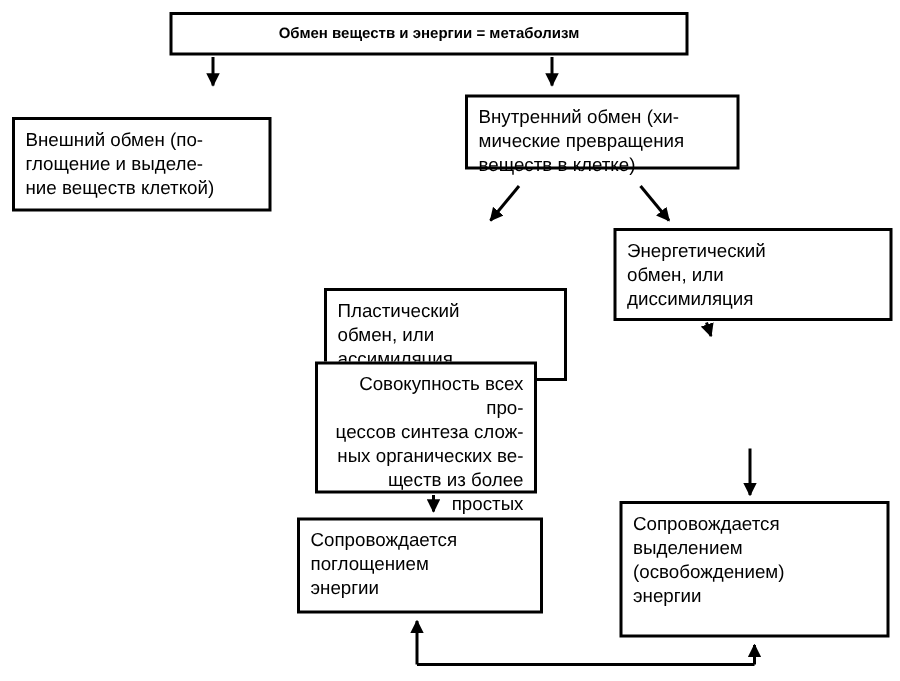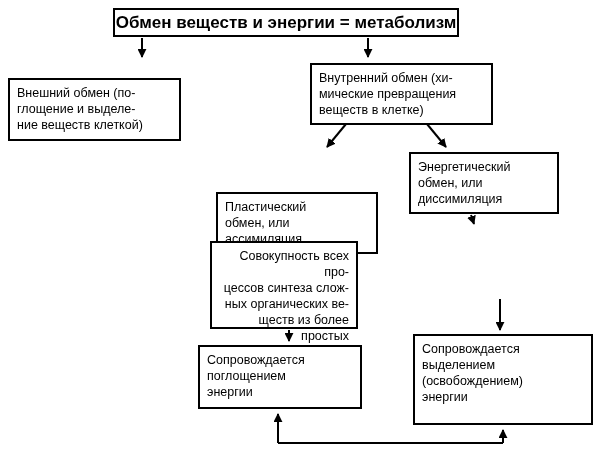--- a/index.html
+++ b/index.html
@@ -29,21 +29,21 @@
     box-sizing: border-box;
     border: 2px solid #000000;
     background: #ffffff;
     font-size: 12.5px;
     line-height: 16px;
     padding: 5px 7px;
     white-space: pre-line;
   }
   .box.title {
     font-weight: bold;
-    font-size: 17px;
+    font-size: 10px;
     display: flex;
     align-items: center;
     justify-content: center;
     text-align: center;
     padding: 0 6px;
     white-space: nowrap;
   }
   .arrow-line {
     stroke: #000000;
     stroke-width: 2;
@@ -78,29 +78,29 @@
     <line class="arrow-line" x1="278" y1="443" x2="278" y2="414" marker-end="url(#ah)"></line>
     <line class="arrow-line" x1="503" y1="443" x2="503" y2="430" marker-end="url(#ah)"></line>
   </svg>
 
   <div class="box title" style="left:113px; top:8px; width:346px; height:29px;">Обмен веществ и энергии = метаболизм</div>
 
   <div class="box" style="left:8px; top:62px; width:173px; height:63px;margin-top:16px;">Внешний обмен (по-
 глощение и выделе-
 ние веществ клеткой)</div>
 
-  <div class="box" style="left:310px; top:63px; width:183px; height:62px;">Внутренний обмен (хи-
+  <div class="box" style="left:310px; top:63px; width:183px; height:50px;">Внутренний обмен (хи-
 мические превращения
 веществ в клетке)</div>
 
   <div class="box" style="left:216px; top:152px; width:162px; height:62px;margin-top:40px;">Пластический
 обмен, или
 ассимиляция</div>
 
-  <div class="box" style="left:409px; top:152px; width:150px; height:62px;">Энергетический
+  <div class="box" style="left:409px; top:152px; width:186px; height:62px;">Энергетический
 обмен, или
 диссимиляция</div>
 
   <div class="box" style="left:210px; top:241px; width:148px; height:88px;text-align:right;">Совокупность всех про-
 цессов синтеза слож-
 ных органических ве-
 ществ из более
 простых</div>
 
 

